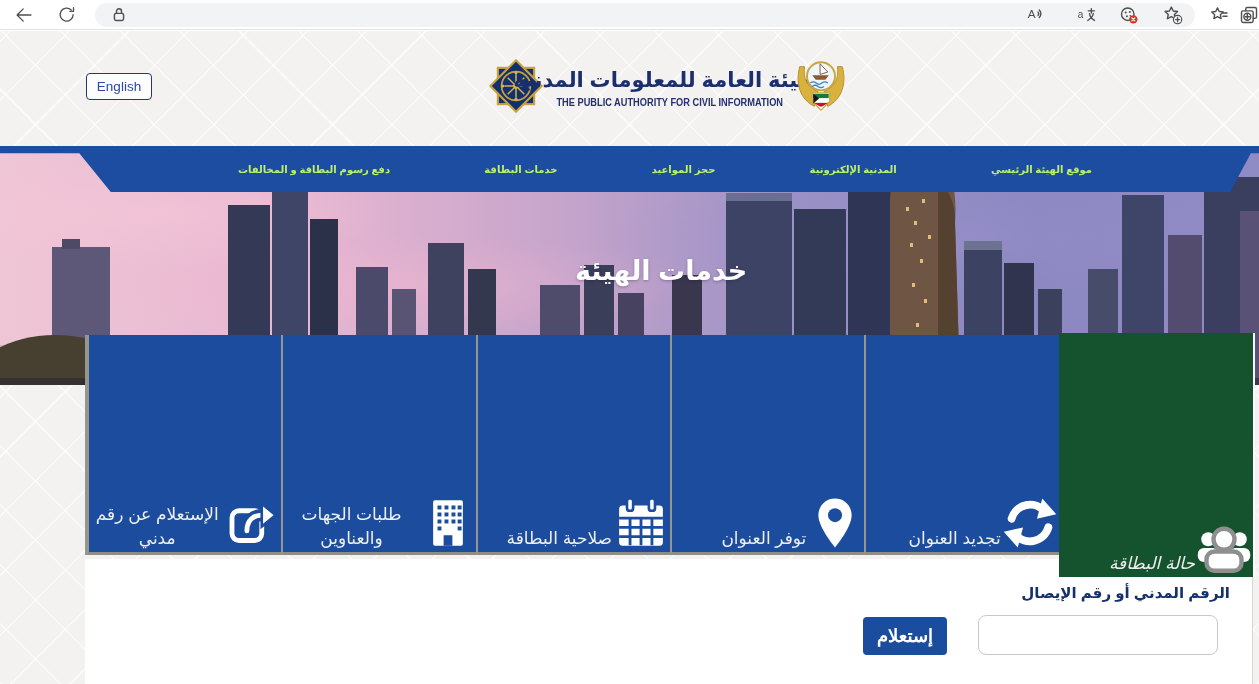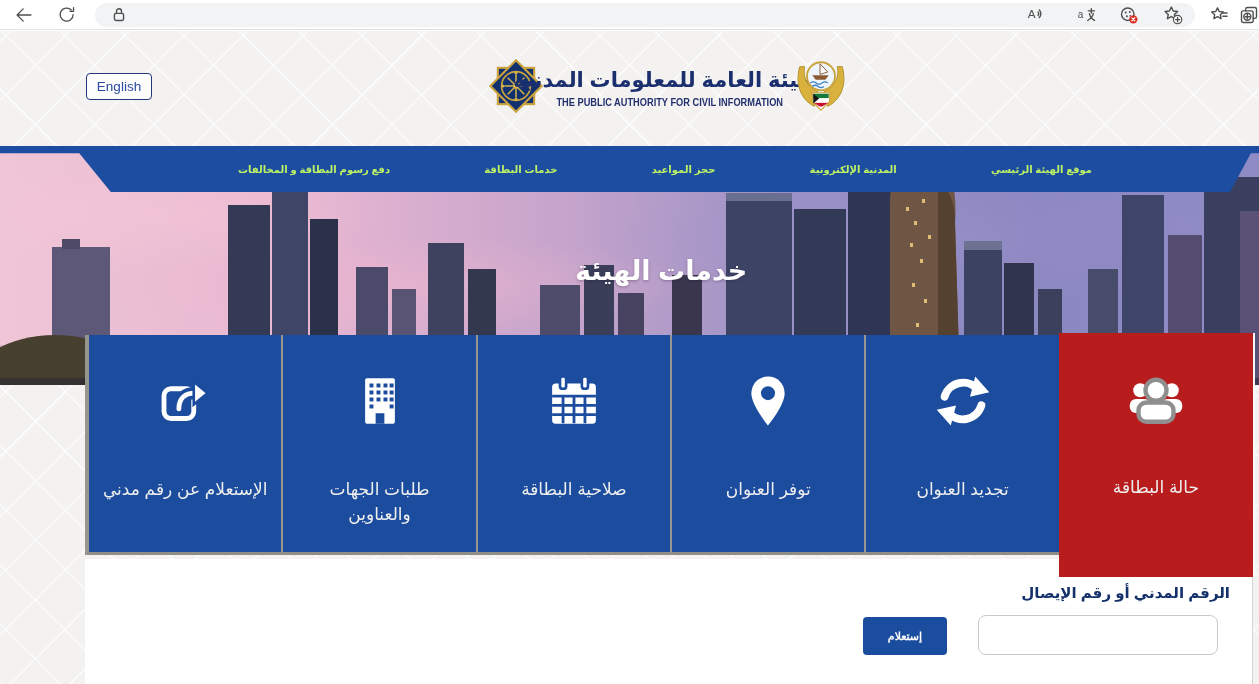--- a/index.html
+++ b/index.html
@@ -45,32 +45,32 @@
 
   
   .navbar { position:absolute; left:0; top:146px; width:1259px; height:46px; background:#1d4da1; z-index:5;
     clip-path:polygon(0 0,100% 0,100% 16%,99.35% 16%,97.7% 100%,8.8% 100%,6.3% 16%,0 16%);
     display:flex; direction:rtl; align-items:center; justify-content:space-between;
     padding-right:167px; padding-left:238px; }
   .nav-item { color:#bef264; font-size:10px; font-weight:bold; white-space:nowrap; cursor:pointer; }
 
   
   .tiles { position:absolute; left:85px; top:335px; width:1168px; height:220px; display:flex; direction:rtl; z-index:6; border-left:2px solid #97968e; }
-  .tile { width:194.4px; height:220px; background:#1b4c9e; display:flex; flex-direction:column; align-items:center; cursor:pointer; border-bottom:3px solid #8f8e86;gap:24px; --tile-bg:#1b4c9e; }
+  .tile { width:194.4px; height:220px; background:#1b4c9e; display:flex; align-items:flex-end; cursor:pointer; border-bottom:3px solid #8f8e86; --tile-bg:#1b4c9e; }
   .tile + .tile { border-left:2px solid #97968e; }
-  .tile.active { background:#b91c1c; --tile-bg:#8f8f8f; height:244px; margin-top:-2px; border-bottom:none; box-shadow:2px 0 0 rgba(255,255,255,.95); }
+  .tile.active { background:#14532d; --tile-bg:#8f8f8f; height:244px; margin-top:-2px; border-bottom:none; box-shadow:2px 0 0 rgba(255,255,255,.95);font-style:italic; }
   .tile-icon { margin-top:37px; width:58px; height:58px; display:flex; align-items:center; justify-content:center; }
   .tile-icon svg { width:56px; height:56px; }
   .tile-label { margin-top:24px; color:#efefef; font-size:17px; text-align:center; max-width:165px; line-height:1.45; }
 
   
   .panel { position:absolute; left:85px; top:559px; width:1168px; height:125px; background:#fff; border-right:1px solid #d6d6d6; z-index:3; }
   .form-label { position:absolute; right:29px; top:584px; direction:rtl; color:#14316b; font-size:15px; font-weight:bold; z-index:7; }
   .civil-input { position:absolute; left:978px; top:615px; width:240px; height:40px; border:1px solid #c9c9c9; border-radius:8px; background:#fff; z-index:7; padding:0 10px; font-size:15px; direction:rtl; outline:none; }
-  .inquire-btn { position:absolute; left:863px; top:617px; width:84px; height:38px; background:#1a4d9d; border:none; border-radius:4px; color:#fff; font-size:11px; font-weight:600; cursor:pointer; z-index:7; }
+  .inquire-btn { position:absolute; left:863px; top:617px; width:84px; height:38px; background:#1a4d9d; border:none; border-radius:4px; color:#fff; font-size:18px; font-weight:600; cursor:pointer; z-index:7; }
 
   .stroke-ic { fill:none; stroke:#4f4f4f; stroke-width:1.7; stroke-linecap:round; stroke-linejoin:round; }
 </style>
 </head>
 <body>
 
 <div id="stage">
 
   <div class="browser-bar">
     <span class="bicon" style="left:13px">

